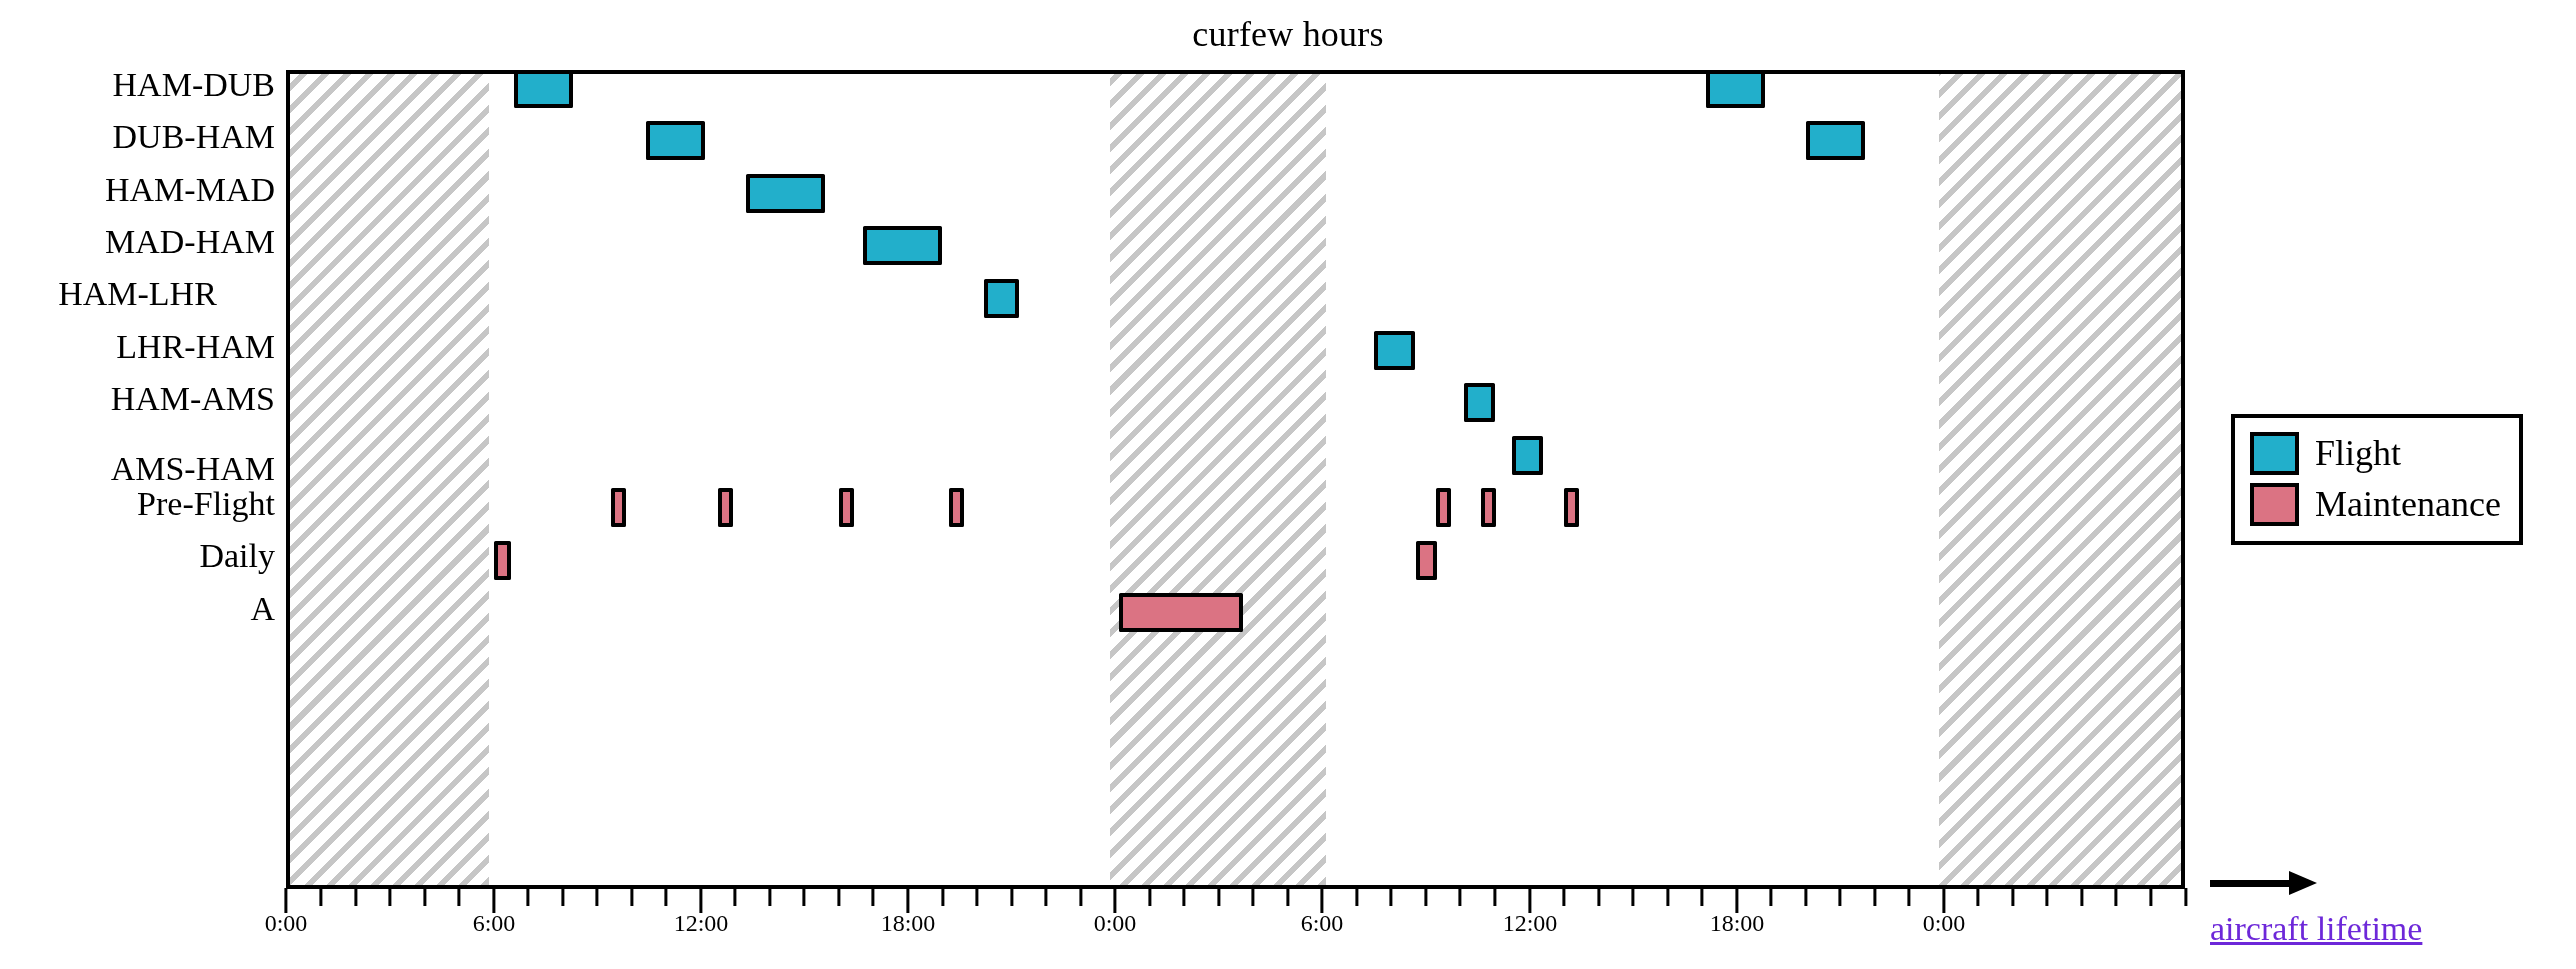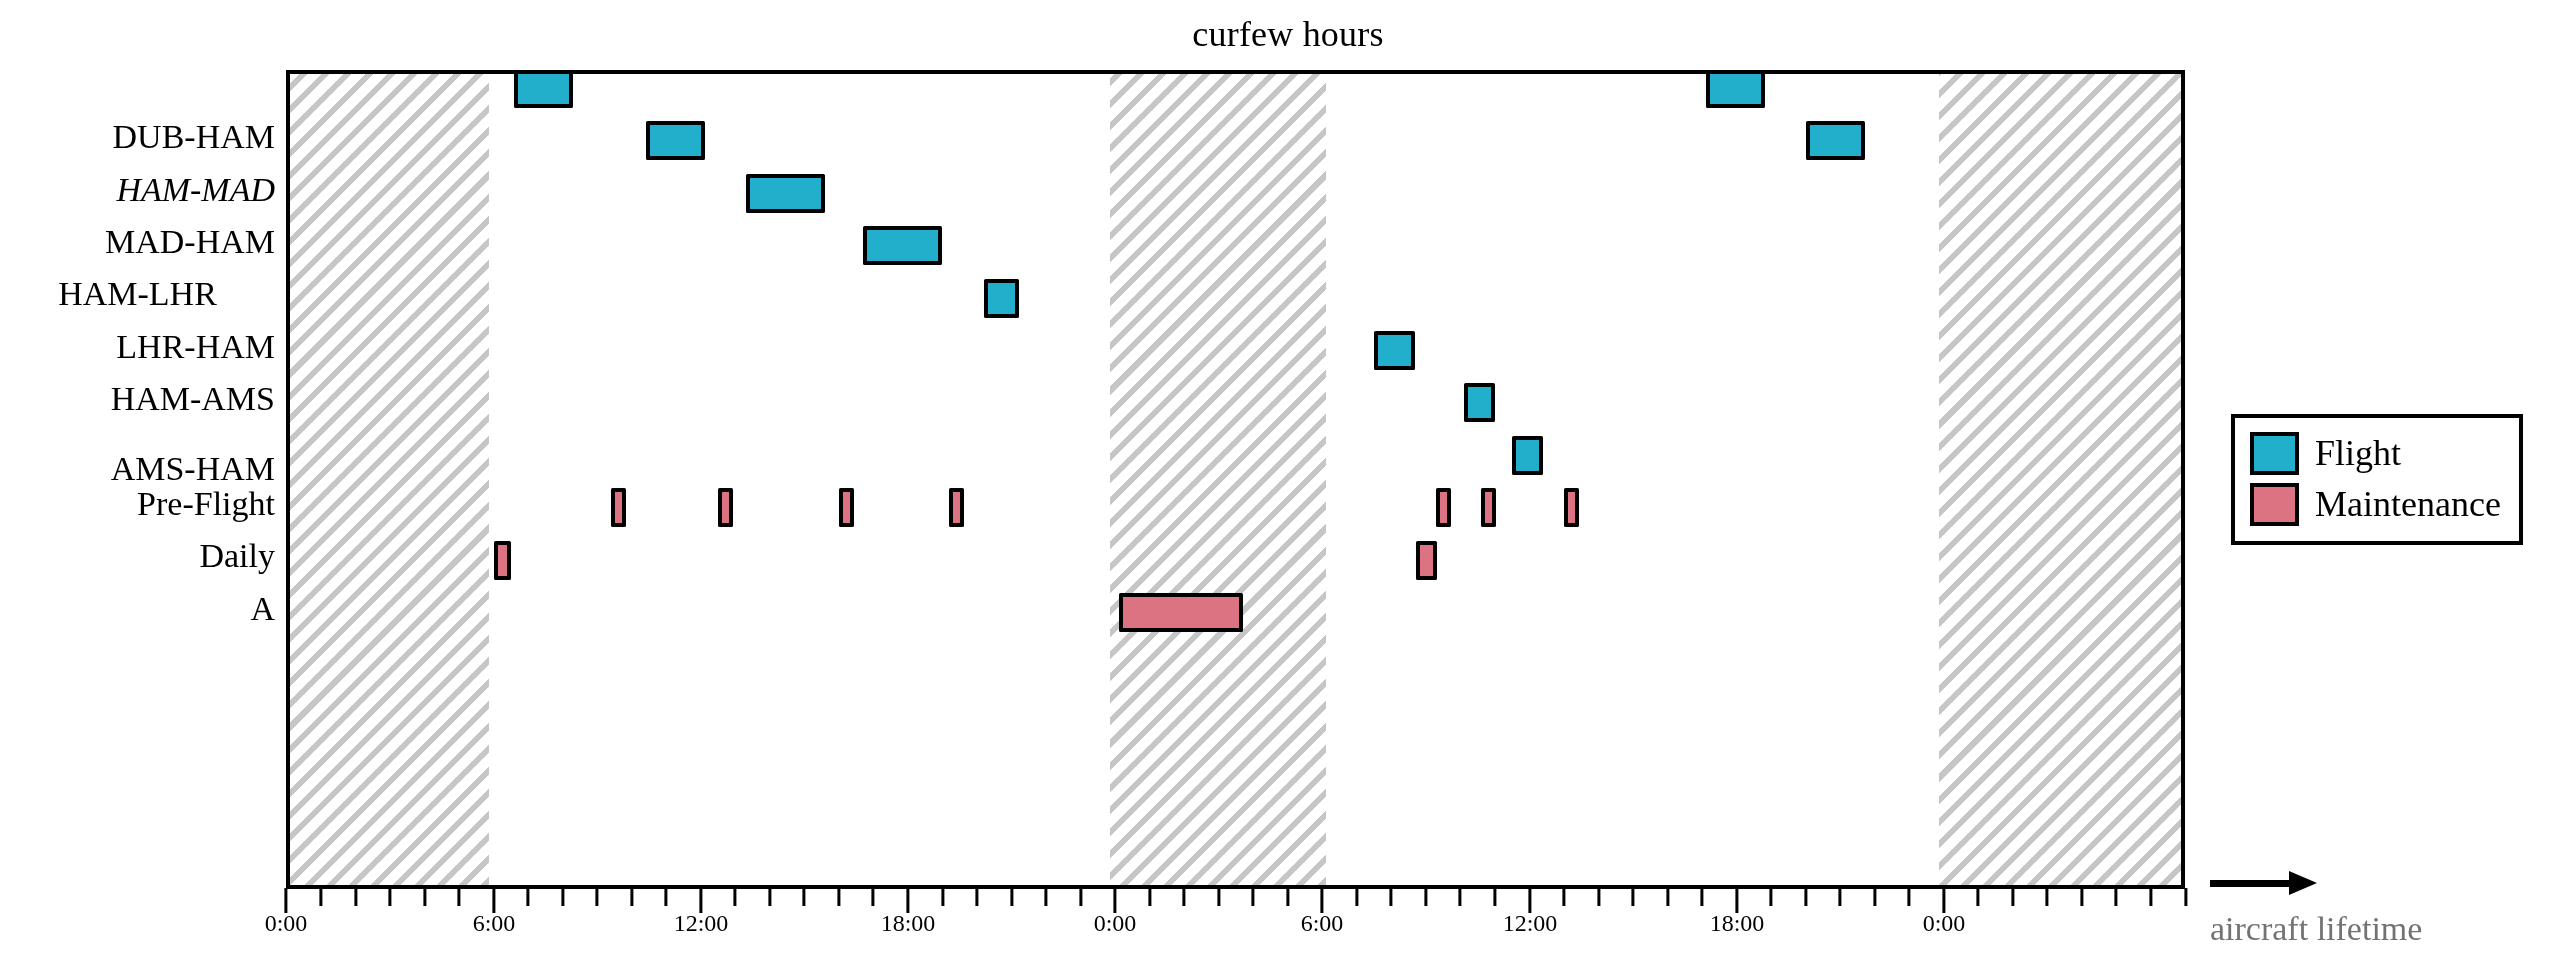--- a/index.html
+++ b/index.html
@@ -79,21 +79,21 @@
   }
   .axis-arrow .head {
     position: absolute; left: 79px; top: 0px;
     width: 0; height: 0;
     border-top: 12.3px solid transparent;
     border-bottom: 12.3px solid transparent;
     border-left: 28px solid #000;
   }
   .lifetime-label {
     position: absolute; left: 2210px; top: 910px;
-    font-size: 34px; color: #737373; white-space: nowrap;
+    font-size: 34px; color: #6d28d9; white-space: nowrap; text-decoration: underline;
   }
 
   
   .legend {
     position: absolute; left: 2231px; top: 414px;
     border: 4.1px solid #000; background: #fff;
     padding: 9.8px 18px 11.5px 14.7px;
   }
   .legend-row { display: flex; align-items: center; height: 51px; }
   .legend-swatch {
@@ -102,22 +102,23 @@
   .legend-text { font-size: 36px; color: #000; white-space: nowrap; line-height: 1; }
 </style>
 </head>
 <body>
 
 <div id="root">
 
   <div class="chart-title">curfew hours</div>
 
   <div class="ylabels">
+      <div class="ylabel" style="top: 14.7px;">HAM-DUB</div>
       <div class="ylabel" style="top: 67px;">DUB-HAM</div>
-      <div class="ylabel" style="top: 120px; font-style: italic;">HAM-MAD</div>
+      <div class="ylabel" style="top: 120px;">HAM-MAD</div>
       <div class="ylabel" style="top: 172px;">MAD-HAM</div>
       <div class="ylabel" style="top: 224px; text-align: center;">HAM-LHR</div>
       <div class="ylabel" style="top: 277px;">LHR-HAM</div>
       <div class="ylabel" style="top: 329px;">HAM-AMS</div>
       <div class="ylabel" style="top: 399px; text-align: right;">AMS-HAM</div>
       <div class="ylabel" style="top: 434px; padding-left: 24px;">Pre-Flight</div>
       <div class="ylabel" style="top: 486px;">Daily</div>
       <div class="ylabel" style="top: 539px;">A</div>
     </div>
 

